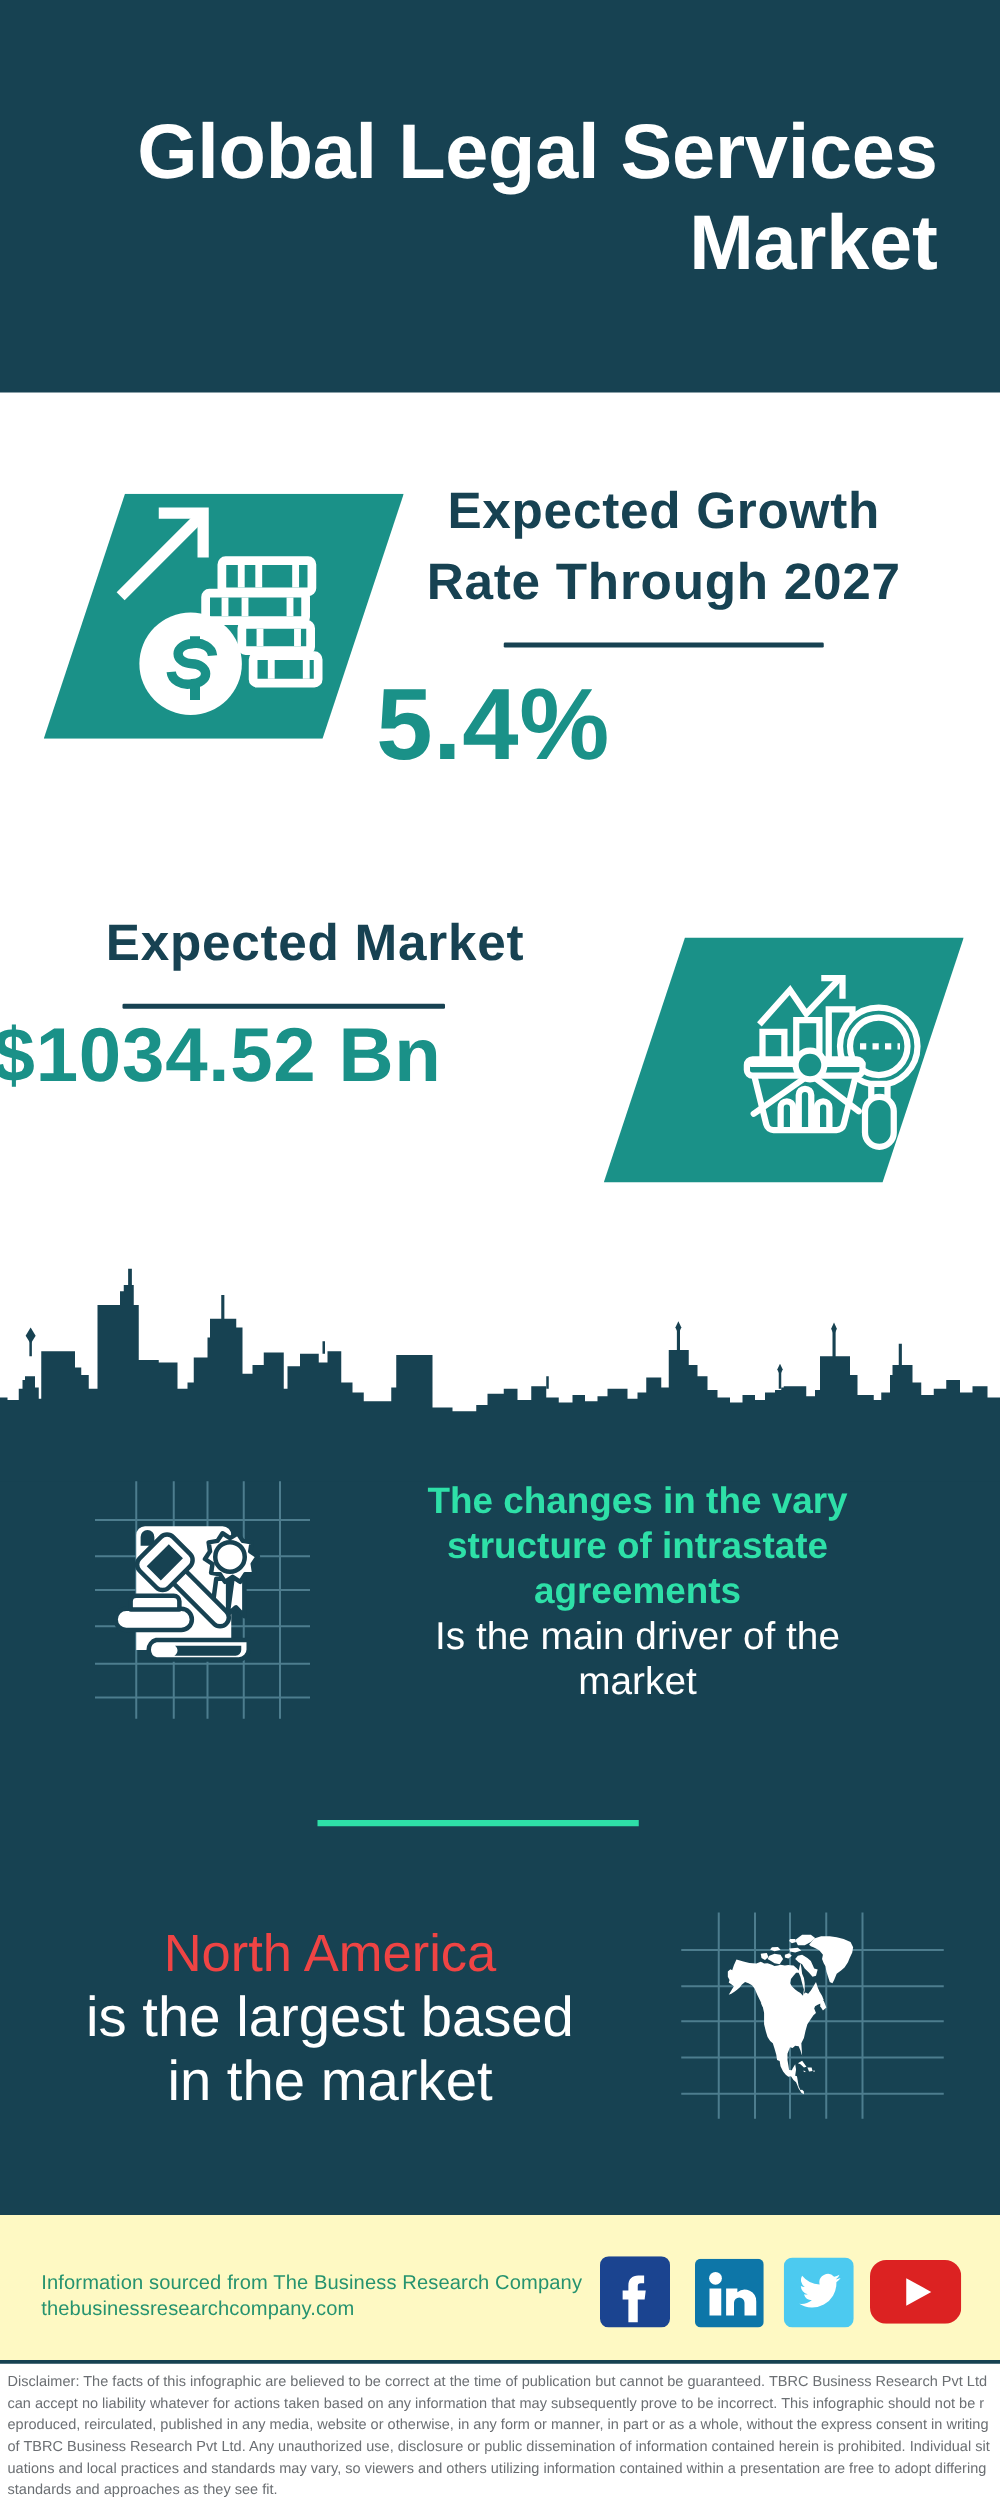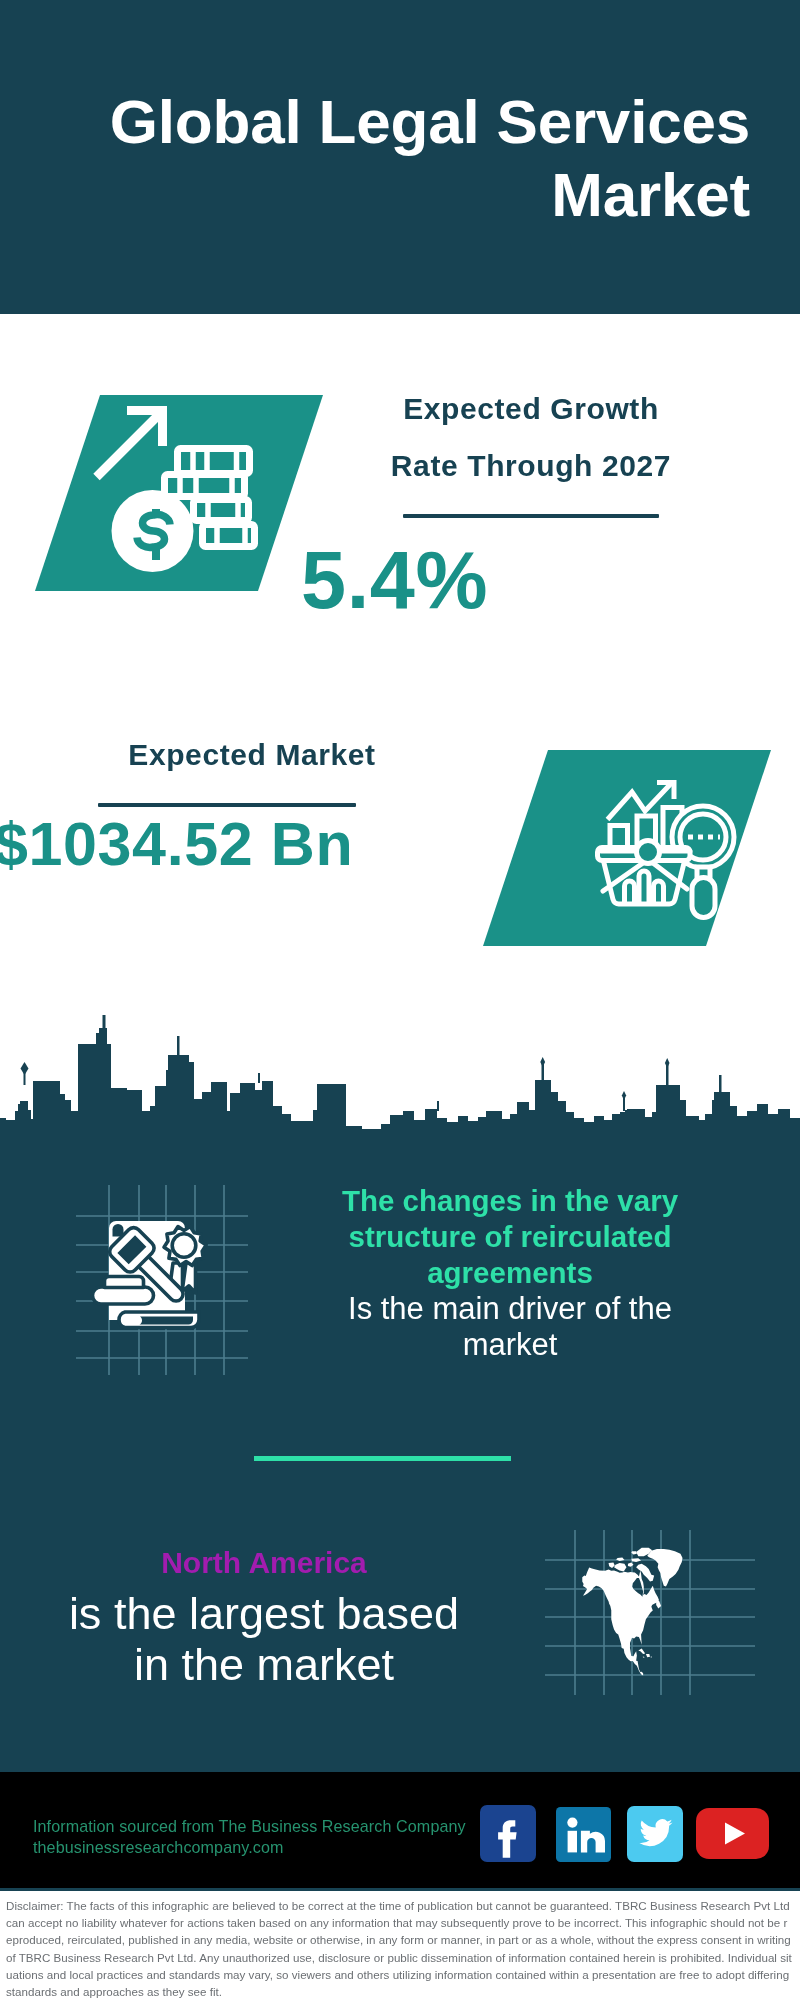--- a/index.html
+++ b/index.html
@@ -6,21 +6,21 @@
   html,body{width:800px;height:2000px;}
   body{background:#ffffff;font-family:"Liberation Sans",sans-serif;overflow:hidden;}
   .page{position:relative;width:800px;height:2000px;background:#fff;}
 
   
   .header{position:absolute;left:0;top:0;width:800px;height:314px;background:#174252;}
   .header h1{position:absolute;left:50px;top:86px;width:700px;color:#ffffff;font-size:62px;
              font-weight:bold;text-align:right;line-height:1.17;letter-spacing:-0.2px;}
 
   
-  .stat-title{color:#174252;font-weight:bold;text-align:center;font-size:30px;letter-spacing:0.6px;
+  .stat-title{color:#174252;font-weight:bold;text-align:center;font-size:41px;letter-spacing:0.6px;
               line-height:57px;}
   .stat-rule{background:#174252;height:4px;margin:0 auto;border-radius:1px;}
   .stat-value{color:#1a9188;font-weight:bold;text-align:left;letter-spacing:0.6px;}
 
   #growth-text{position:absolute;left:301px;top:380px;width:460px;}
   #growth-rule{width:256px;margin-top:20px;}
   #growth-value{font-size:81px;line-height:81px;margin-top:22px;}
 
   #size-text{position:absolute;left:22px;top:726px;width:460px;}
   #size-rule{width:258px;margin-top:20px;margin-left:76px;}
@@ -39,24 +39,24 @@
   .map-icon{position:absolute;left:555px;top:1505px;z-index:3;overflow:visible;}
   .legal-icon{position:absolute;left:58px;top:1183px;z-index:3;overflow:visible;}
   .mid-rule{position:absolute;left:254px;top:1456px;width:257px;height:5px;background:#2ee0a8;z-index:3;}
 
   .driver-text{position:absolute;left:300px;top:1183px;width:420px;text-align:center;z-index:3;
                font-size:29.5px;font-weight:bold;line-height:36px;color:#2ee0a8;}
   .driver-text .sub{color:#ffffff;font-weight:normal;font-size:31px;line-height:36px;}
 
   .region-text{position:absolute;left:24px;top:1537px;width:480px;text-align:center;z-index:3;
                font-size:45px;line-height:51px;color:#ffffff;}
-  .region-text .hl{color:#a21caf;font-weight:bold;font-size:30px;line-height:51px;}
-
-  
-  .footer{position:absolute;left:0;top:1772px;width:800px;height:118px;background:#000000;z-index:4;}
+  .region-text .hl{color:#ef4444;font-weight:normal;font-size:42px;line-height:51px;}
+
+  
+  .footer{position:absolute;left:0;top:1772px;width:800px;height:118px;background:#fef9c3;z-index:4;}
   .src{position:absolute;left:33px;top:44px;font-size:16.1px;color:#26936f;line-height:21px;letter-spacing:0.1px;}
   .social{position:absolute;left:0;top:0;width:800px;height:118px;}
   .sbtn{position:absolute;display:block;line-height:0;}
   .sbtn svg{display:block;}
   .fb{left:480px;top:33px;}
   .li{left:556px;top:35px;}
   .tw{left:627px;top:34px;}
   .yt{left:696px;top:36px;}
 
   .disclaimer-wrap{position:absolute;left:0;top:1888px;width:716px;height:112px;background:#fff;z-index:4;}
@@ -227,21 +227,21 @@
       </g>
 
       <path fill="#ffffff" stroke="#174252" stroke-width="3.6" stroke-linejoin="round" d="M43 104 h44 a8.5 8.5 0 0 1 0 17 h-44 a8.5 8.5 0 0 1 0 -17 z"></path>
       <path fill="#ffffff" stroke="#174252" stroke-width="3.6" stroke-linejoin="round" d="M51 93.5 h30 a4.5 4.5 0 0 1 4.5 4.5 v6.5 h-39 v-6.5 a4.5 4.5 0 0 1 4.5 -4.5 z"></path>
     </g>
   </svg>
 
   <div class="driver-text">
     <div>
       <div>The changes in the vary</div>
-      <div>structure of reirculated</div>
+      <div>structure of intrastate</div>
       <div>agreements</div>
     </div>
     <div class="sub">
       <div>Is the main driver of the</div>
       <div>market</div>
     </div>
   </div>
 
   <svg class="map-icon" viewBox="0 0 180 180" width="180" height="180">
     <g stroke="#4d7d8e" stroke-width="1.6">

